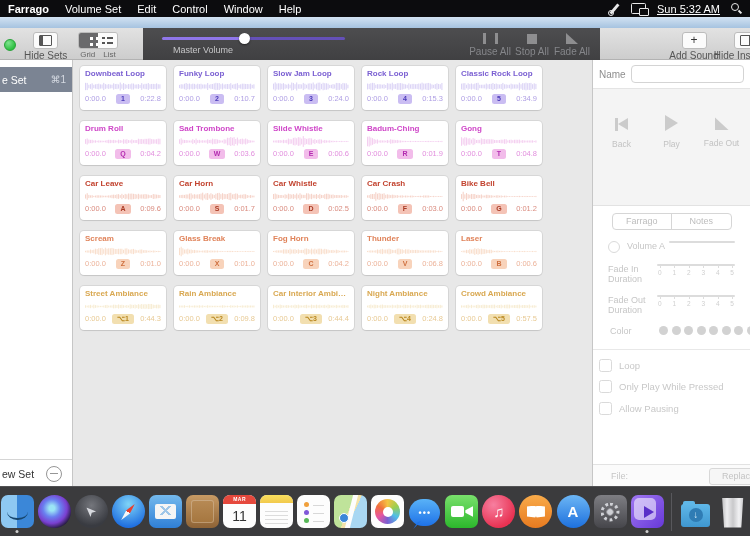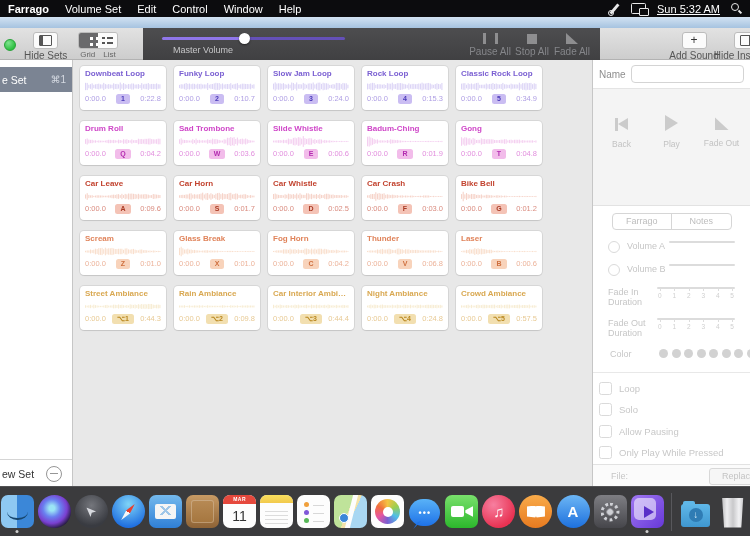--- a/index.html
+++ b/index.html
@@ -1710,25 +1710,20 @@
     <div class="seg-tabs">
       <div>Farrago</div>
       <div>Notes</div>
     </div>
 
     <div class="irow">
       <span class="radio"></span>
       <span class="ilbl">Volume A</span>
       <span class="hline"></span>
     </div>
-    <div class="irow">
-      <span class="radio"></span>
-      <span class="ilbl">Volume B</span>
-      <span class="hline"></span>
-    </div>
 
     <div class="irow">
       <span class="ilbl" style="width:49px;">
         <span>Fade In</span><br>
         <span>Duration</span>
       </span>
       <span class="fadeblock">
         <span class="hline" style="display:block;"></span>
         <span class="tickrow">
             <span>0</span>
@@ -1774,29 +1769,25 @@
     </div>
 
     <div class="idiv"></div>
     <div id="insp-checks">
         <div class="crow">
           <span class="cbox"></span>
           <span>Loop</span>
         </div>
         <div class="crow">
           <span class="cbox"></span>
-          <span>Solo</span>
+          <span>Only Play While Pressed</span>
         </div>
         <div class="crow">
           <span class="cbox"></span>
           <span>Allow Pausing</span>
-        </div>
-        <div class="crow">
-          <span class="cbox"></span>
-          <span>Only Play While Pressed</span>
         </div>
       </div>
 
     <div class="insp-file">
       <span class="flbl">File:</span>
       <span class="replace-btn">Replace</span>
     </div>
   </div>
 </div>
 

